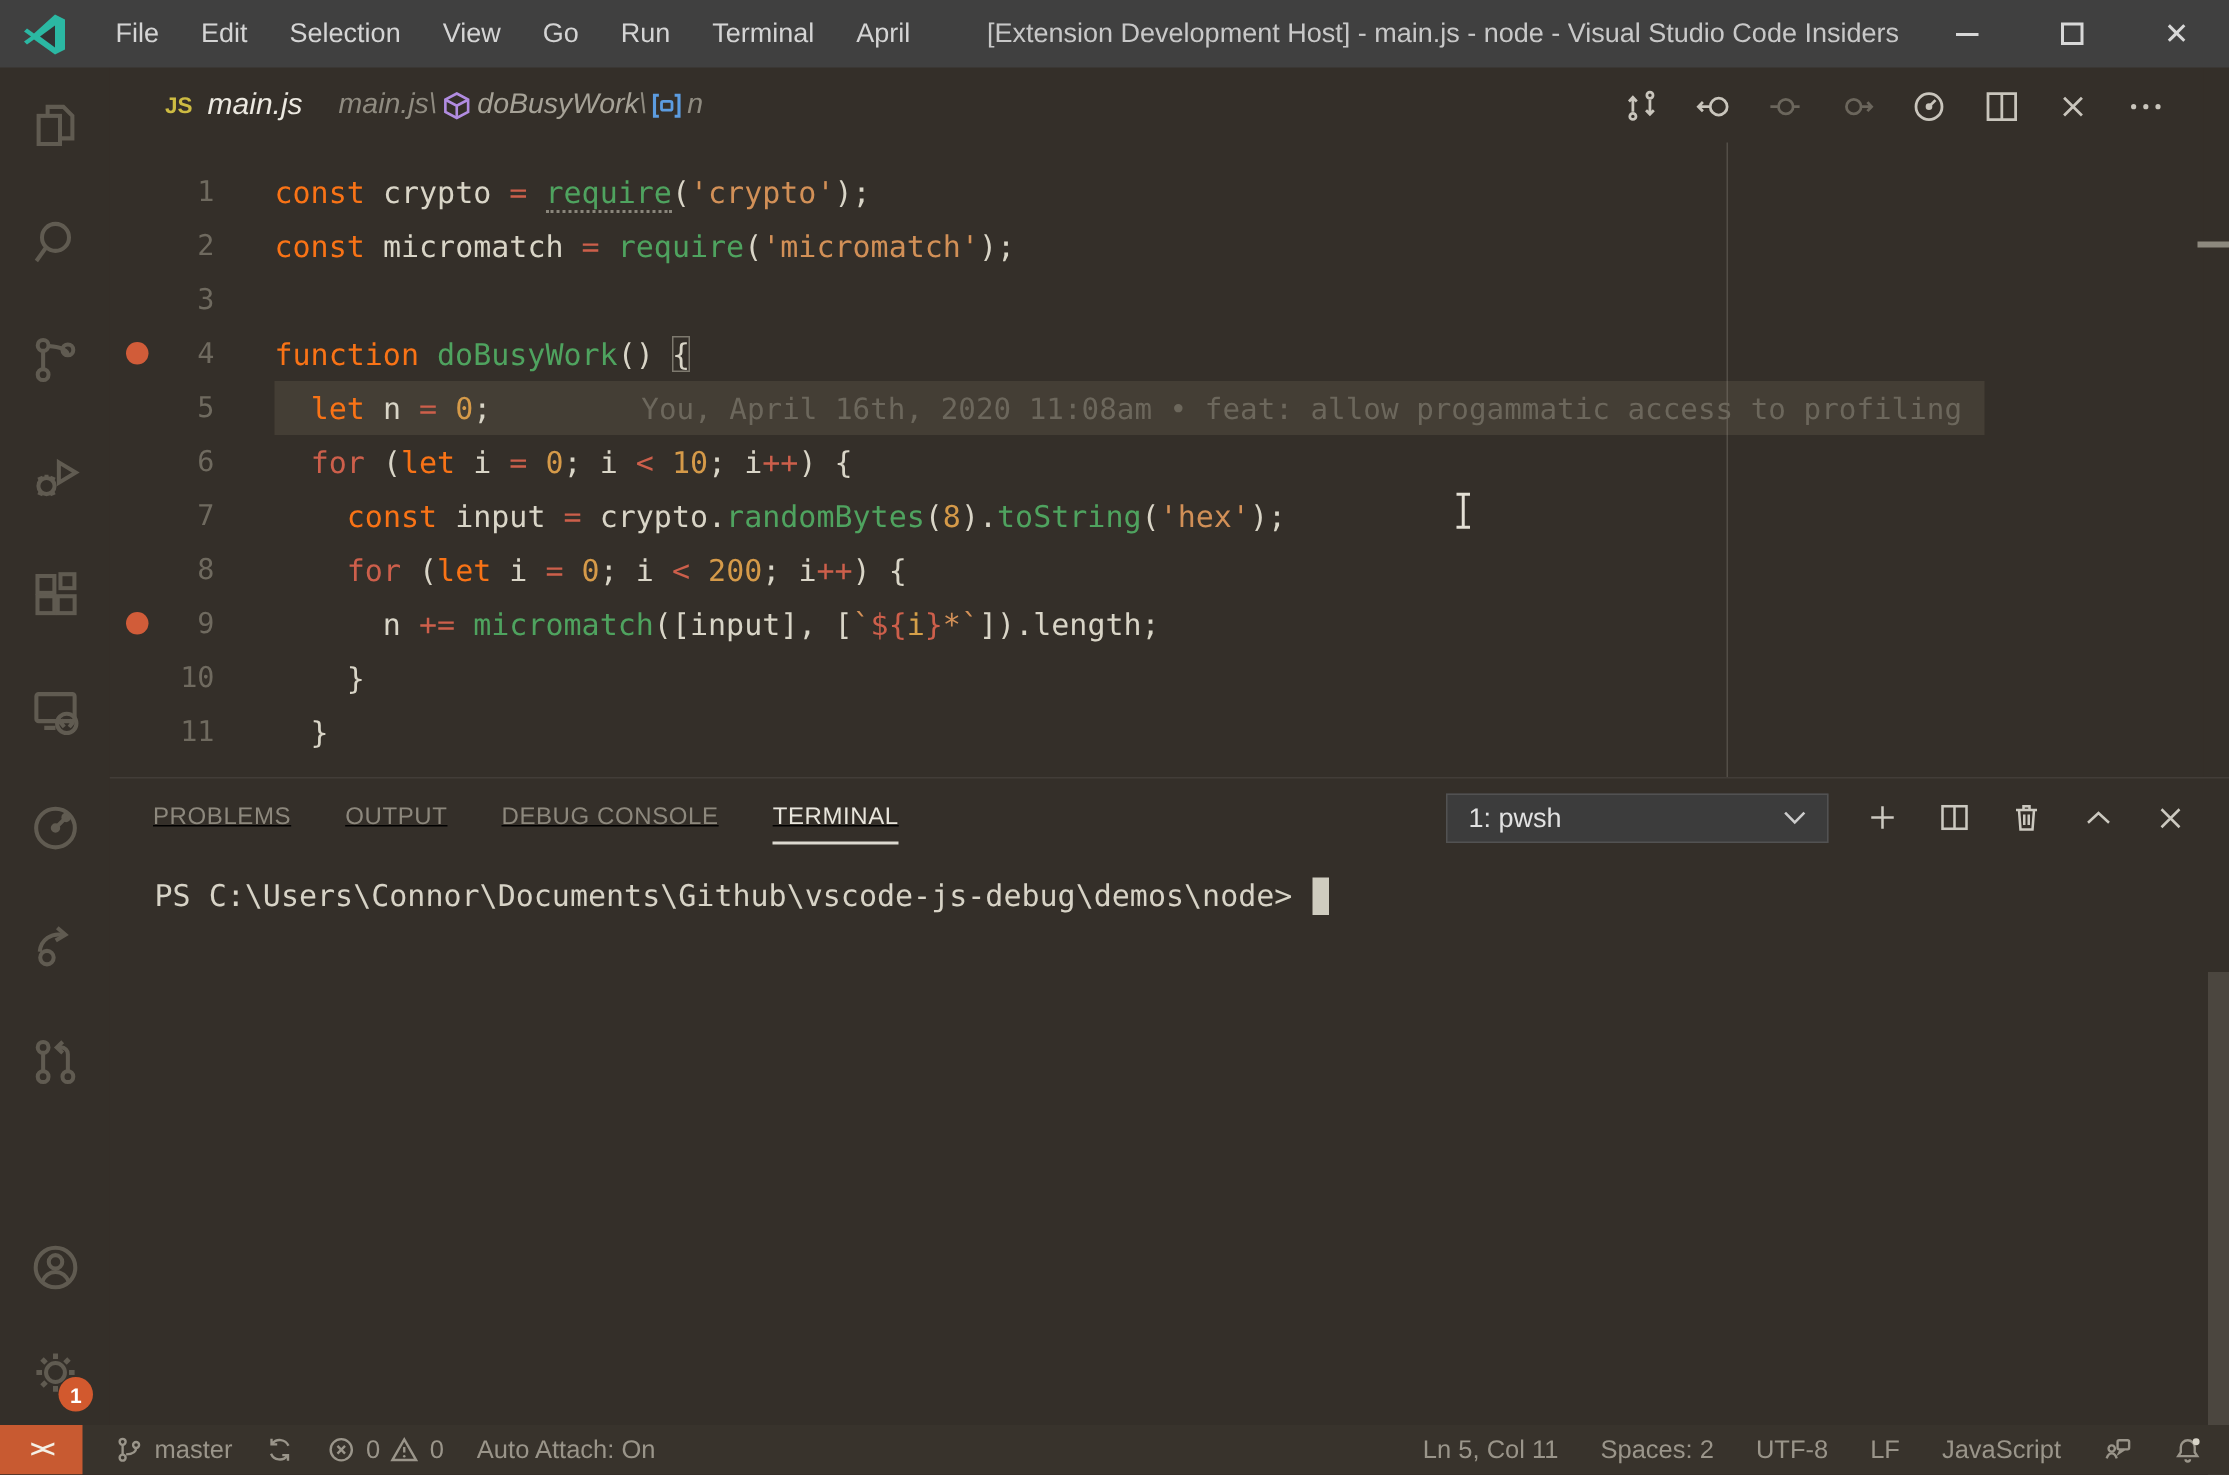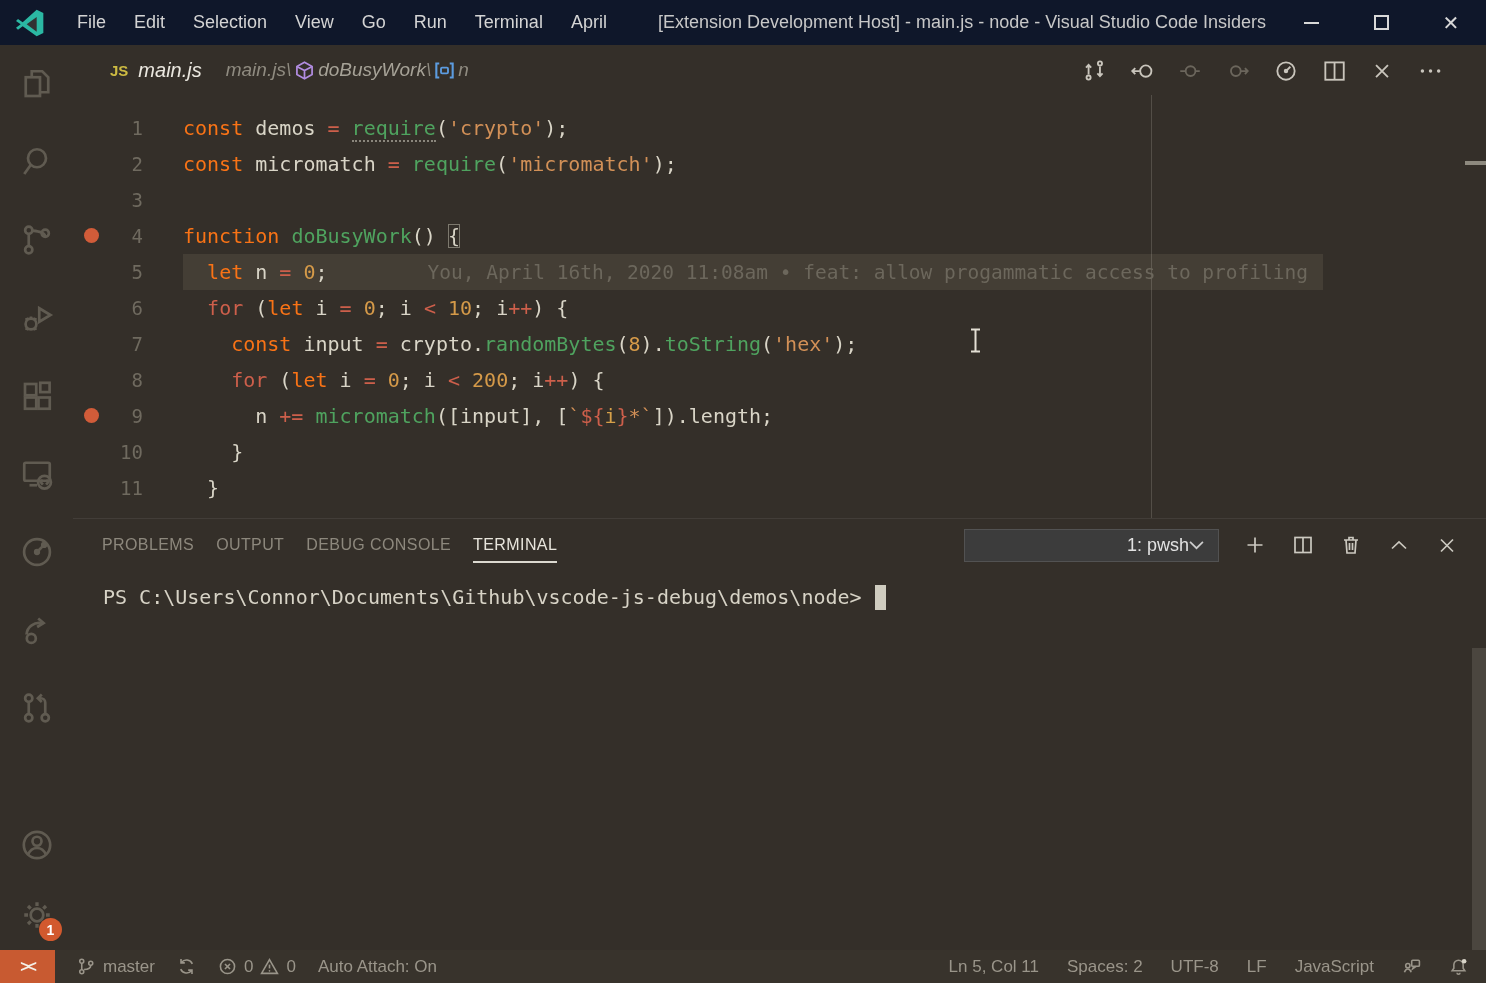--- a/index.html
+++ b/index.html
@@ -1,21 +1,21 @@
 <!DOCTYPE html>
 <html><head>
 <meta charset="utf-8">
 <style>
   * { box-sizing: border-box; margin: 0; padding: 0; }
   html,body { width:1486px; height:983px; overflow:hidden; }
   body { position:relative; background:#342f29; font-family:"Liberation Sans", sans-serif; }
   svg { display:block; }
 
   
-  .titlebar { position:absolute; top:0; left:0; right:0; height:45px; background:#0f172a; display:flex; align-items:center; z-index:20; }
+  .titlebar { position:absolute; top:0; left:0; right:0; height:45px; background:#404040; display:flex; align-items:center; z-index:20; }
   .logo { margin-left:13px; width:34px; height:32px; }
   .menubar { display:flex; margin-left:16px; }
   .menu-item { padding:0 14px; font-size:18px; color:#d4d4d4; line-height:45px; cursor:default; }
   .window-title { position:absolute; left:658px; top:0; line-height:45px; font-size:18px; color:#c8c8c8; white-space:nowrap; }
   .window-controls { position:absolute; right:0; top:0; display:flex; height:45px; }
   .wc { width:70px; height:45px; display:flex; align-items:center; justify-content:center; color:#d8d8d8; }
   .wc-min { width:15px; border-top:2px solid #d8d8d8; }
   .wc-max { width:15px; height:15px; border:2px solid #d8d8d8; }
   .wc-close { font-size:20px; line-height:20px; }
 
@@ -60,26 +60,26 @@
   .tk-num { color:#d59a49; }
   .tk-numv{ color:#d5a049; }
   .tk-op  { color:#cd5f4b; }
   .tk-esc { color:#cd5f4b; }
   .tk-pl  { color:#d9d5c7; }
   .tk-brk { color:#d9d5c7; outline:1px solid #7d796e; outline-offset:-1px; }
   .blame  { color:#6c675c; margin-left:100px; font-size:19.5px; }
 
   
   .panel { position:absolute; left:73px; top:518px; right:0; bottom:33px; border-top:1px solid rgba(255,255,255,0.07); background:#342f29; }
-  .panel-tabs { height:52px; display:flex; align-items:center; padding-left:29px; gap:22px; position:relative; }
+  .panel-tabs { height:52px; display:flex; align-items:center; padding-left:29px; gap:36px; position:relative;text-decoration:underline; }
   .ptab { font-size:16px; letter-spacing:0.4px; color:#8d887d; cursor:default; }
   .ptab.active { color:#e8e5dc; position:relative; }
   .ptab.active::after { content:""; position:absolute; left:0; right:0; bottom:-9px; height:2px; background:#dcd9d0; }
   .panel-controls { position:absolute; right:27px; top:0; height:52px; display:flex; align-items:center; gap:24px; }
-  .term-select { width:255px; height:33px; background:#3c3c3c; border:1px solid #525252; color:#e2e2e2; font-size:18px; display:flex; align-items:center; justify-content:flex-end; padding:0 14px; }
+  .term-select { width:255px; height:33px; background:#3c3c3c; border:1px solid #525252; color:#e2e2e2; font-size:18px; display:flex; align-items:center; justify-content:space-between; padding:0 14px; }
   .pc-icon { width:24px; height:24px; color:#ccc9c0; }
   .pc-icon svg { width:24px; height:24px; stroke:currentColor; fill:none; stroke-width:1.7; }
   .terminal { position:absolute; top:52px; left:0; right:0; bottom:0; font-family:"DejaVu Sans Mono", monospace; font-size:20px; color:#d7d3c6; padding:0 0 0 30px; }
   .prompt-line { display:flex; align-items:center; white-space:pre; height:26px; margin-top:13px; }
   .cursor { display:inline-block; width:11px; height:25px; background:#cfccbf; margin-left:13px; }
   .term-scrollbar { position:absolute; right:0; top:77px; width:14px; height:350px; background:#4b463f; }
 
   
   .statusbar { position:absolute; left:0; right:0; bottom:0; height:33px; background:#38332c; display:flex; align-items:center; color:#9a958a; font-size:17px; z-index:20; }
   .remote { width:55px; height:33px; background:#c85a31; color:#f4f0e6; display:flex; align-items:center; justify-content:center; font-weight:bold; font-size:16px; letter-spacing:-2px; }
@@ -278,21 +278,21 @@
             <circle cx="5" cy="13" r="1.6" fill="currentColor" stroke="none"></circle>
             <circle cx="12.5" cy="13" r="1.6" fill="currentColor" stroke="none"></circle>
             <circle cx="20" cy="13" r="1.6" fill="currentColor" stroke="none"></circle>
           </svg>
         </span>
     </div>
   </div>
 
   <div class="code-area">
     <div class="code-lines">
-        <div class="code-line"><div class="gutter"><span class="lnum">1</span></div><div class="code-text"><span class="tk-kw">const</span><span class="tk-pl"> demos </span><span class="tk-op">=</span><span class="tk-pl"> </span><span class="tk-fnh">require</span><span class="tk-pl">(</span><span class="tk-str">'crypto'</span><span class="tk-pl">);</span></div></div>
+        <div class="code-line"><div class="gutter"><span class="lnum">1</span></div><div class="code-text"><span class="tk-kw">const</span><span class="tk-pl"> crypto </span><span class="tk-op">=</span><span class="tk-pl"> </span><span class="tk-fnh">require</span><span class="tk-pl">(</span><span class="tk-str">'crypto'</span><span class="tk-pl">);</span></div></div>
         <div class="code-line"><div class="gutter"><span class="lnum">2</span></div><div class="code-text"><span class="tk-kw">const</span><span class="tk-pl"> micromatch </span><span class="tk-op">=</span><span class="tk-pl"> </span><span class="tk-fn">require</span><span class="tk-pl">(</span><span class="tk-str">'micromatch'</span><span class="tk-pl">);</span></div></div>
         <div class="code-line"><div class="gutter"><span class="lnum">3</span></div><div class="code-text"></div></div>
         <div class="code-line"><div class="gutter"><span class="bp"></span><span class="lnum">4</span></div><div class="code-text"><span class="tk-kw">function</span><span class="tk-pl"> </span><span class="tk-fn">doBusyWork</span><span class="tk-pl">() </span><span class="tk-brk">{</span></div></div>
         <div class="code-line current"><div class="gutter"><span class="lnum">5</span></div><div class="code-text"><span class="tk-pl">  </span><span class="tk-kw">let</span><span class="tk-pl"> n </span><span class="tk-op">=</span><span class="tk-pl"> </span><span class="tk-num">0</span><span class="tk-pl">;</span><span class="blame">You, April 16th, 2020 11:08am • feat: allow progammatic access to profiling</span></div></div>
         <div class="code-line"><div class="gutter"><span class="lnum">6</span></div><div class="code-text"><span class="tk-pl">  </span><span class="tk-op">for</span><span class="tk-pl"> (</span><span class="tk-kw">let</span><span class="tk-pl"> i </span><span class="tk-op">=</span><span class="tk-pl"> </span><span class="tk-num">0</span><span class="tk-pl">; i </span><span class="tk-op">&lt;</span><span class="tk-pl"> </span><span class="tk-num">10</span><span class="tk-pl">; i</span><span class="tk-op">++</span><span class="tk-pl">) {</span></div></div>
         <div class="code-line"><div class="gutter"><span class="lnum">7</span></div><div class="code-text"><span class="tk-pl">    </span><span class="tk-kw">const</span><span class="tk-pl"> input </span><span class="tk-op">=</span><span class="tk-pl"> crypto.</span><span class="tk-fn">randomBytes</span><span class="tk-pl">(</span><span class="tk-num">8</span><span class="tk-pl">).</span><span class="tk-fn">toString</span><span class="tk-pl">(</span><span class="tk-str">'hex'</span><span class="tk-pl">);</span></div></div>
         <div class="code-line"><div class="gutter"><span class="lnum">8</span></div><div class="code-text"><span class="tk-pl">    </span><span class="tk-op">for</span><span class="tk-pl"> (</span><span class="tk-kw">let</span><span class="tk-pl"> i </span><span class="tk-op">=</span><span class="tk-pl"> </span><span class="tk-num">0</span><span class="tk-pl">; i </span><span class="tk-op">&lt;</span><span class="tk-pl"> </span><span class="tk-num">200</span><span class="tk-pl">; i</span><span class="tk-op">++</span><span class="tk-pl">) {</span></div></div>
         <div class="code-line"><div class="gutter"><span class="bp"></span><span class="lnum">9</span></div><div class="code-text"><span class="tk-pl">      n </span><span class="tk-op">+=</span><span class="tk-pl"> </span><span class="tk-fn">micromatch</span><span class="tk-pl">([input], [</span><span class="tk-str">`</span><span class="tk-esc">${</span><span class="tk-numv">i</span><span class="tk-esc">}</span><span class="tk-str">*`</span><span class="tk-pl">]).length;</span></div></div>
         <div class="code-line"><div class="gutter"><span class="lnum">10</span></div><div class="code-text"><span class="tk-pl">    }</span></div></div>
         <div class="code-line"><div class="gutter"><span class="lnum">11</span></div><div class="code-text"><span class="tk-pl">  }</span></div></div>

